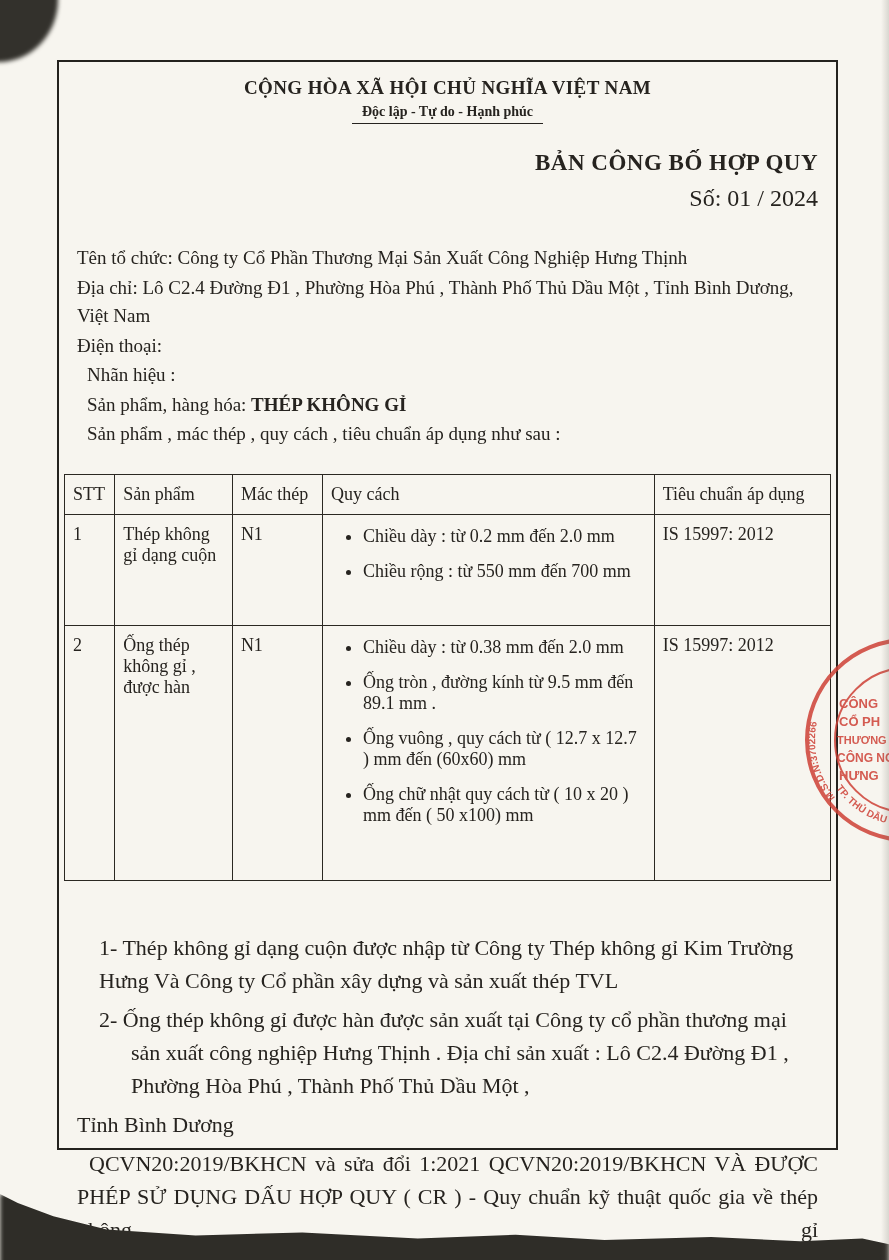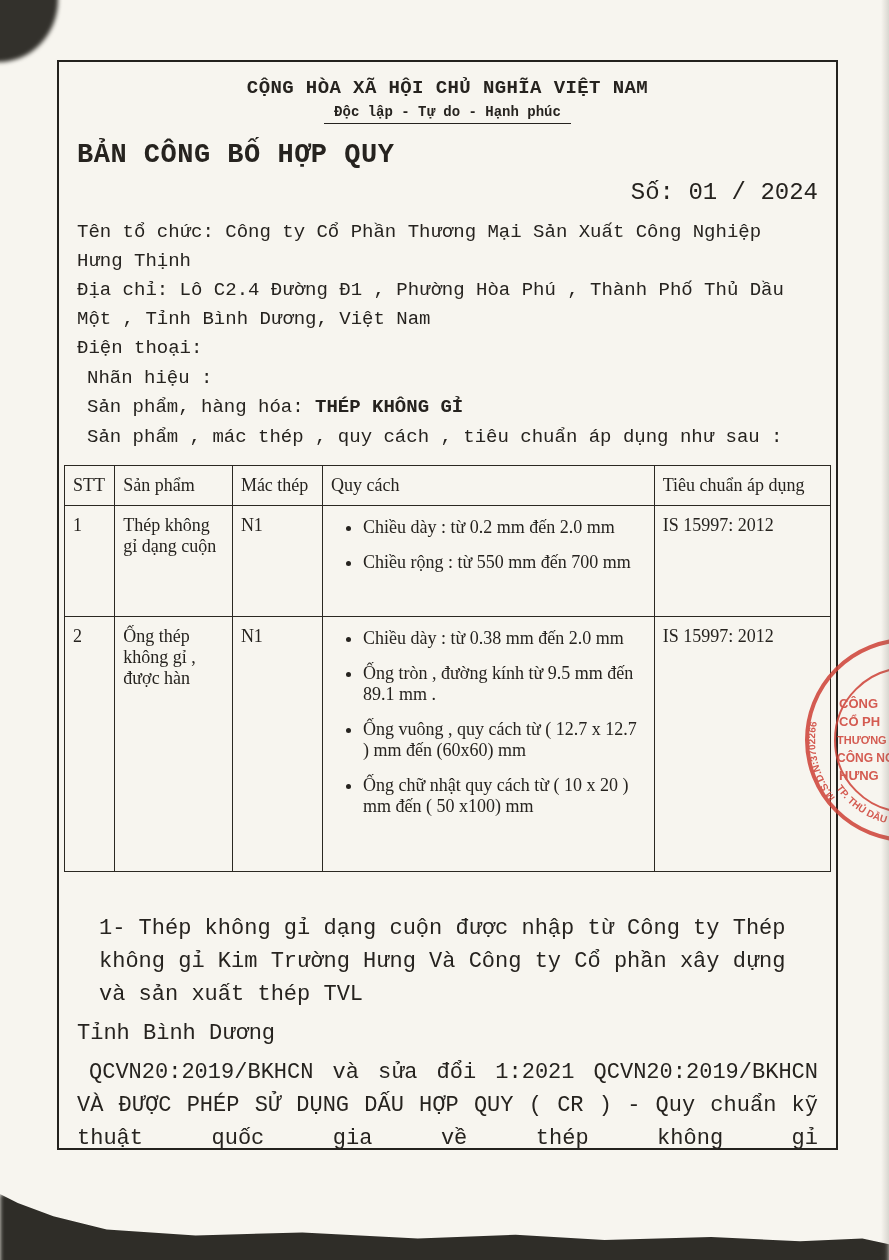--- a/index.html
+++ b/index.html
@@ -36,35 +36,35 @@
   }
   
   .frame {
     position: absolute;
     left: 57px; top: 60px;
     width: 781px; height: 1090px;
     border: 2px solid #24221e;
     box-sizing: border-box;
     background: transparent;
   }
-  .content { padding: 0 18px; font-family: Liberation Mono, monospace; }
+  .content { padding: 10px 18px; }
   .doc-header { text-align: center; padding-top: 15px; }
   .national-title {
     font-size: 19px; font-weight: bold; letter-spacing: 0.4px; margin: 0;
   }
   .motto {
     display: inline-block;
     font-size: 14px; font-weight: bold;
     border-bottom: 1.6px solid #26231f;
     padding: 2px 10px 3px 10px;
     margin-top: 3px;
   }
   .main-title {
-    text-align: left; font-size: 27px; font-weight: bold;
-    letter-spacing: 0.5px; margin: 16px 0 0 0;
+    text-align: right; font-size: 23px; font-weight: bold;
+    letter-spacing: 0.5px; margin: 26px 0 0 0;
   }
   .doc-number { text-align: right; font-size: 24px; margin: 9px 0 0 0; }
 
   .info p { font-size: 19px; line-height: 1.5; margin: 0 0 1px 0; }
   .info .first { margin-top: 12px; }
   .indent-sm { margin-left: 10px !important; }
   .b { font-weight: bold; }
 
   table.spec-table {
     border-collapse: collapse;
@@ -188,20 +188,21 @@
               <li>Ống chữ nhật quy cách từ ( 10 x 20 ) mm đến ( 50 x100) mm</li>
             </ul>
           </td>
           <td class="standard-cell">IS 15997: 2012</td>
         </tr>
       </tbody>
     </table>
 
     <div class="notes content">
       <p class="note-item1">1-  Thép không gỉ dạng cuộn được nhập từ Công ty Thép không gỉ Kim Trường Hưng Và Công ty Cổ phần xây dựng và sản xuất thép TVL</p>
+      <p class="note-item2">2-  Ống thép không gỉ được hàn được sản xuất tại Công ty cổ phần thương mại sản xuất công nghiệp Hưng Thịnh . Địa chỉ sản xuất : Lô C2.4 Đường Đ1 , Phường Hòa Phú , Thành Phố Thủ Dầu Một ,</p>
       <p class="province-line">Tỉnh Bình Dương</p>
       <p class="conform-body">QCVN20:2019/BKHCN và sửa đổi 1:2021 QCVN20:2019/BKHCN VÀ ĐƯỢC PHÉP SỬ DỤNG DẤU HỢP QUY ( CR ) -  Quy chuẩn kỹ thuật quốc gia về thép không gỉ</p>
     </div>
 
   </div>
 
   <svg class="stamp" viewBox="0 0 220 220" xmlns="http://www.w3.org/2000/svg">
     <g opacity="0.85">
       <defs>
         <path id="arcL" d="M 45,175 A 92,92 0 0 1 45,45"></path>

